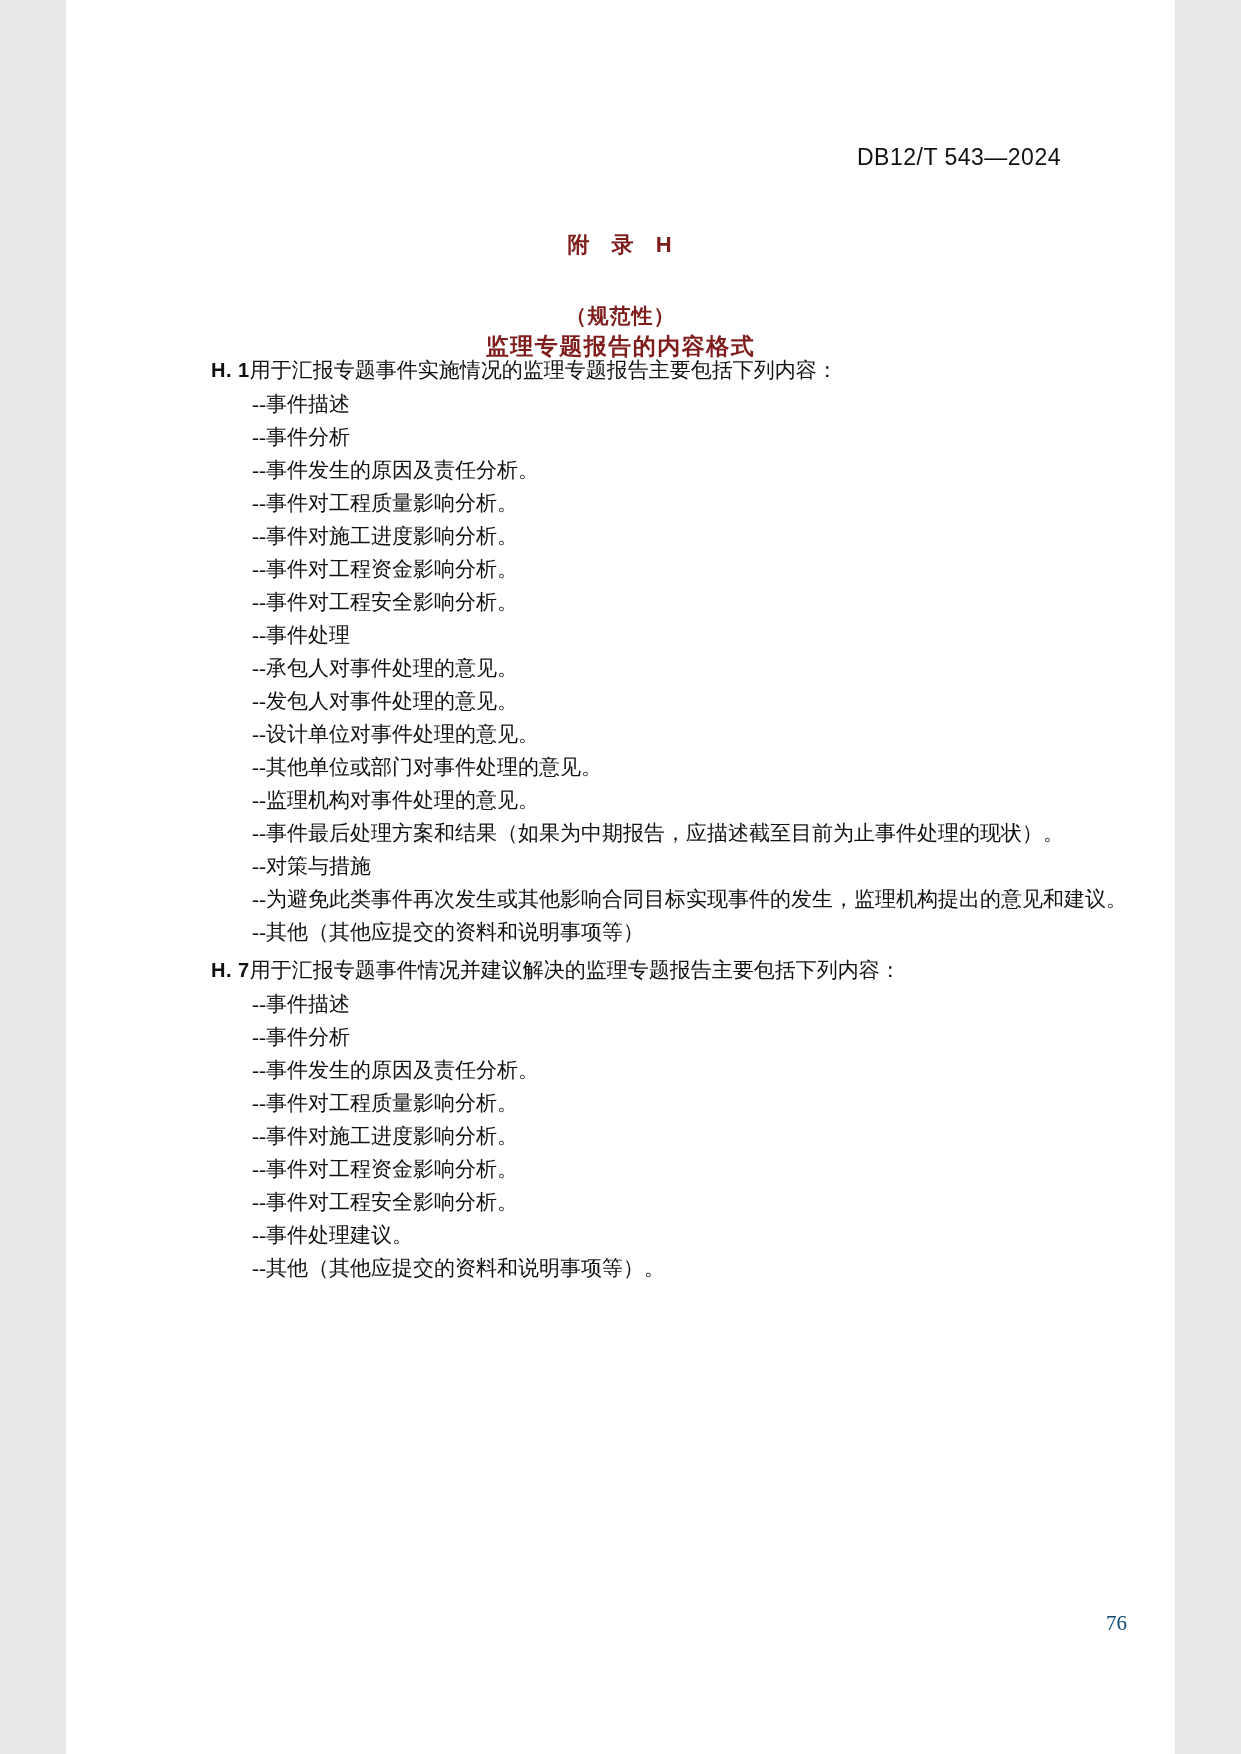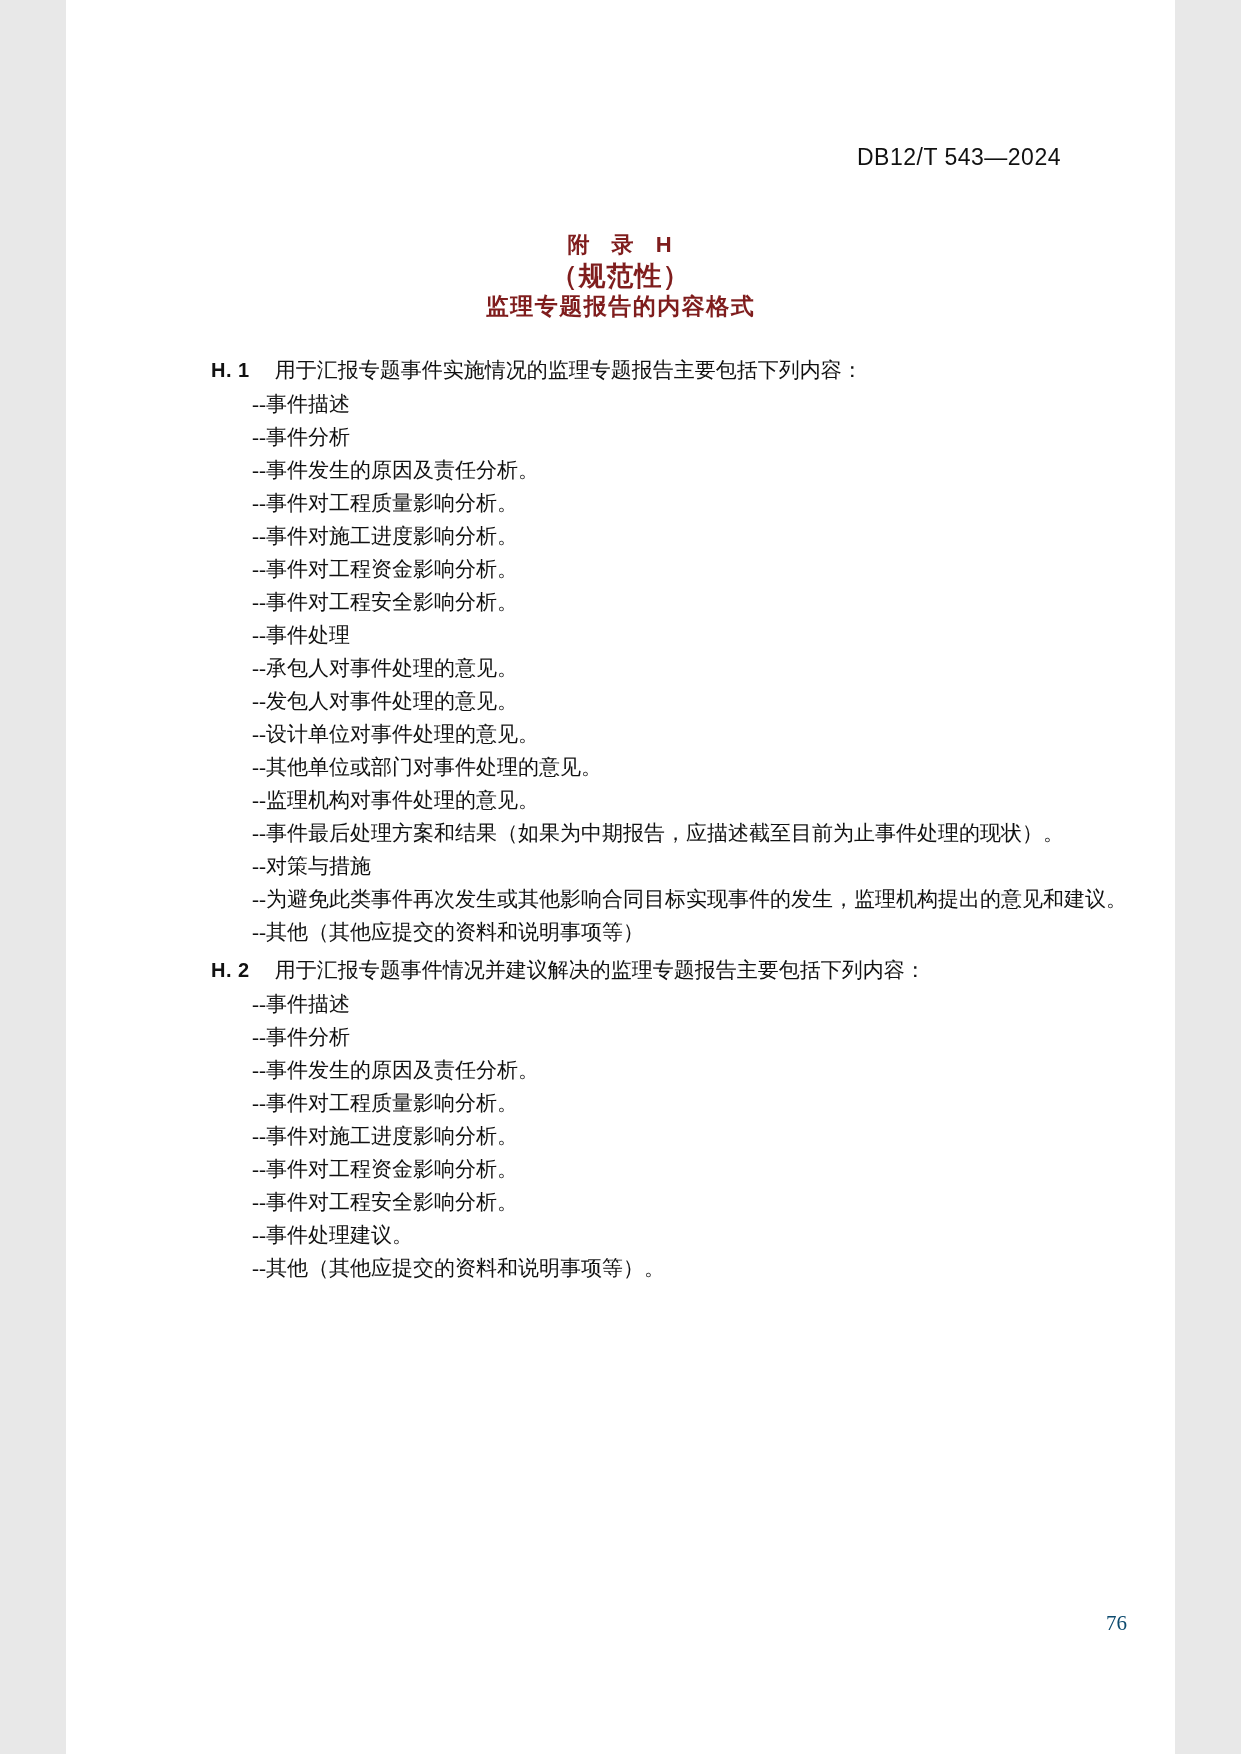--- a/index.html
+++ b/index.html
@@ -39,23 +39,24 @@
     font-weight: bold;
     color: #7f1d1d;
   }
   .title-appendix {
     font-size: 22px;
     line-height: 32px;
     letter-spacing: 2px;
     word-spacing: 12px;
   }
   .title-normative {
-    font-size: 27px;
+    font-size: 21px;
     line-height: 30px;
     letter-spacing: 1px;
+    margin-top: 40px;
   }
   .title-subject {
     font-size: 23px;
     line-height: 30px;
     letter-spacing: 1.5px;
   }
 
   
   .doc-body {
     position: absolute;
@@ -67,21 +68,20 @@
   .clause {
     padding-left: 145px;
     padding-right: 90px;
     line-height: 36px;
   }
   .clause-label {
     font-family: "Liberation Sans", "DejaVu Sans", sans-serif;
     font-weight: bold;
     font-size: 20px;
     letter-spacing: 0.5px;
-    margin-right: 25px;
     white-space: nowrap;
   }
   .clause-text { font-size: 21px; }
   .item-list {
     padding-left: 186px;
     padding-right: 92px;
   }
   .list-item {
     line-height: 33px;
     white-space: nowrap;
@@ -133,21 +133,21 @@
         <div class="list-item">--监理机构对事件处理的意见。</div>
         <div class="list-item">--事件最后处理方案和结果（如果为中期报告，应描述截至目前为止事件处理的现状）。</div>
         <div class="list-item">--对策与措施</div>
         <div class="list-item">--为避免此类事件再次发生或其他影响合同目标实现事件的发生，监理机构提出的意见和建议。</div>
         <div class="list-item">--其他（其他应提交的资料和说明事项等）</div>
       </div>
     </div>
 
     <div class="section">
       <div class="clause">
-        <span class="clause-label">H. 2</span><span class="clause-text">用于汇报专题事件情况并建议解决的监理专题报告主要包括下列内容：</span>
+        <span class="clause-label">H. 7</span><span class="clause-text">用于汇报专题事件情况并建议解决的监理专题报告主要包括下列内容：</span>
       </div>
       <div class="item-list">
         <div class="list-item">--事件描述</div>
         <div class="list-item">--事件分析</div>
         <div class="list-item">--事件发生的原因及责任分析。</div>
         <div class="list-item">--事件对工程质量影响分析。</div>
         <div class="list-item">--事件对施工进度影响分析。</div>
         <div class="list-item">--事件对工程资金影响分析。</div>
         <div class="list-item">--事件对工程安全影响分析。</div>
         <div class="list-item">--事件处理建议。</div>

